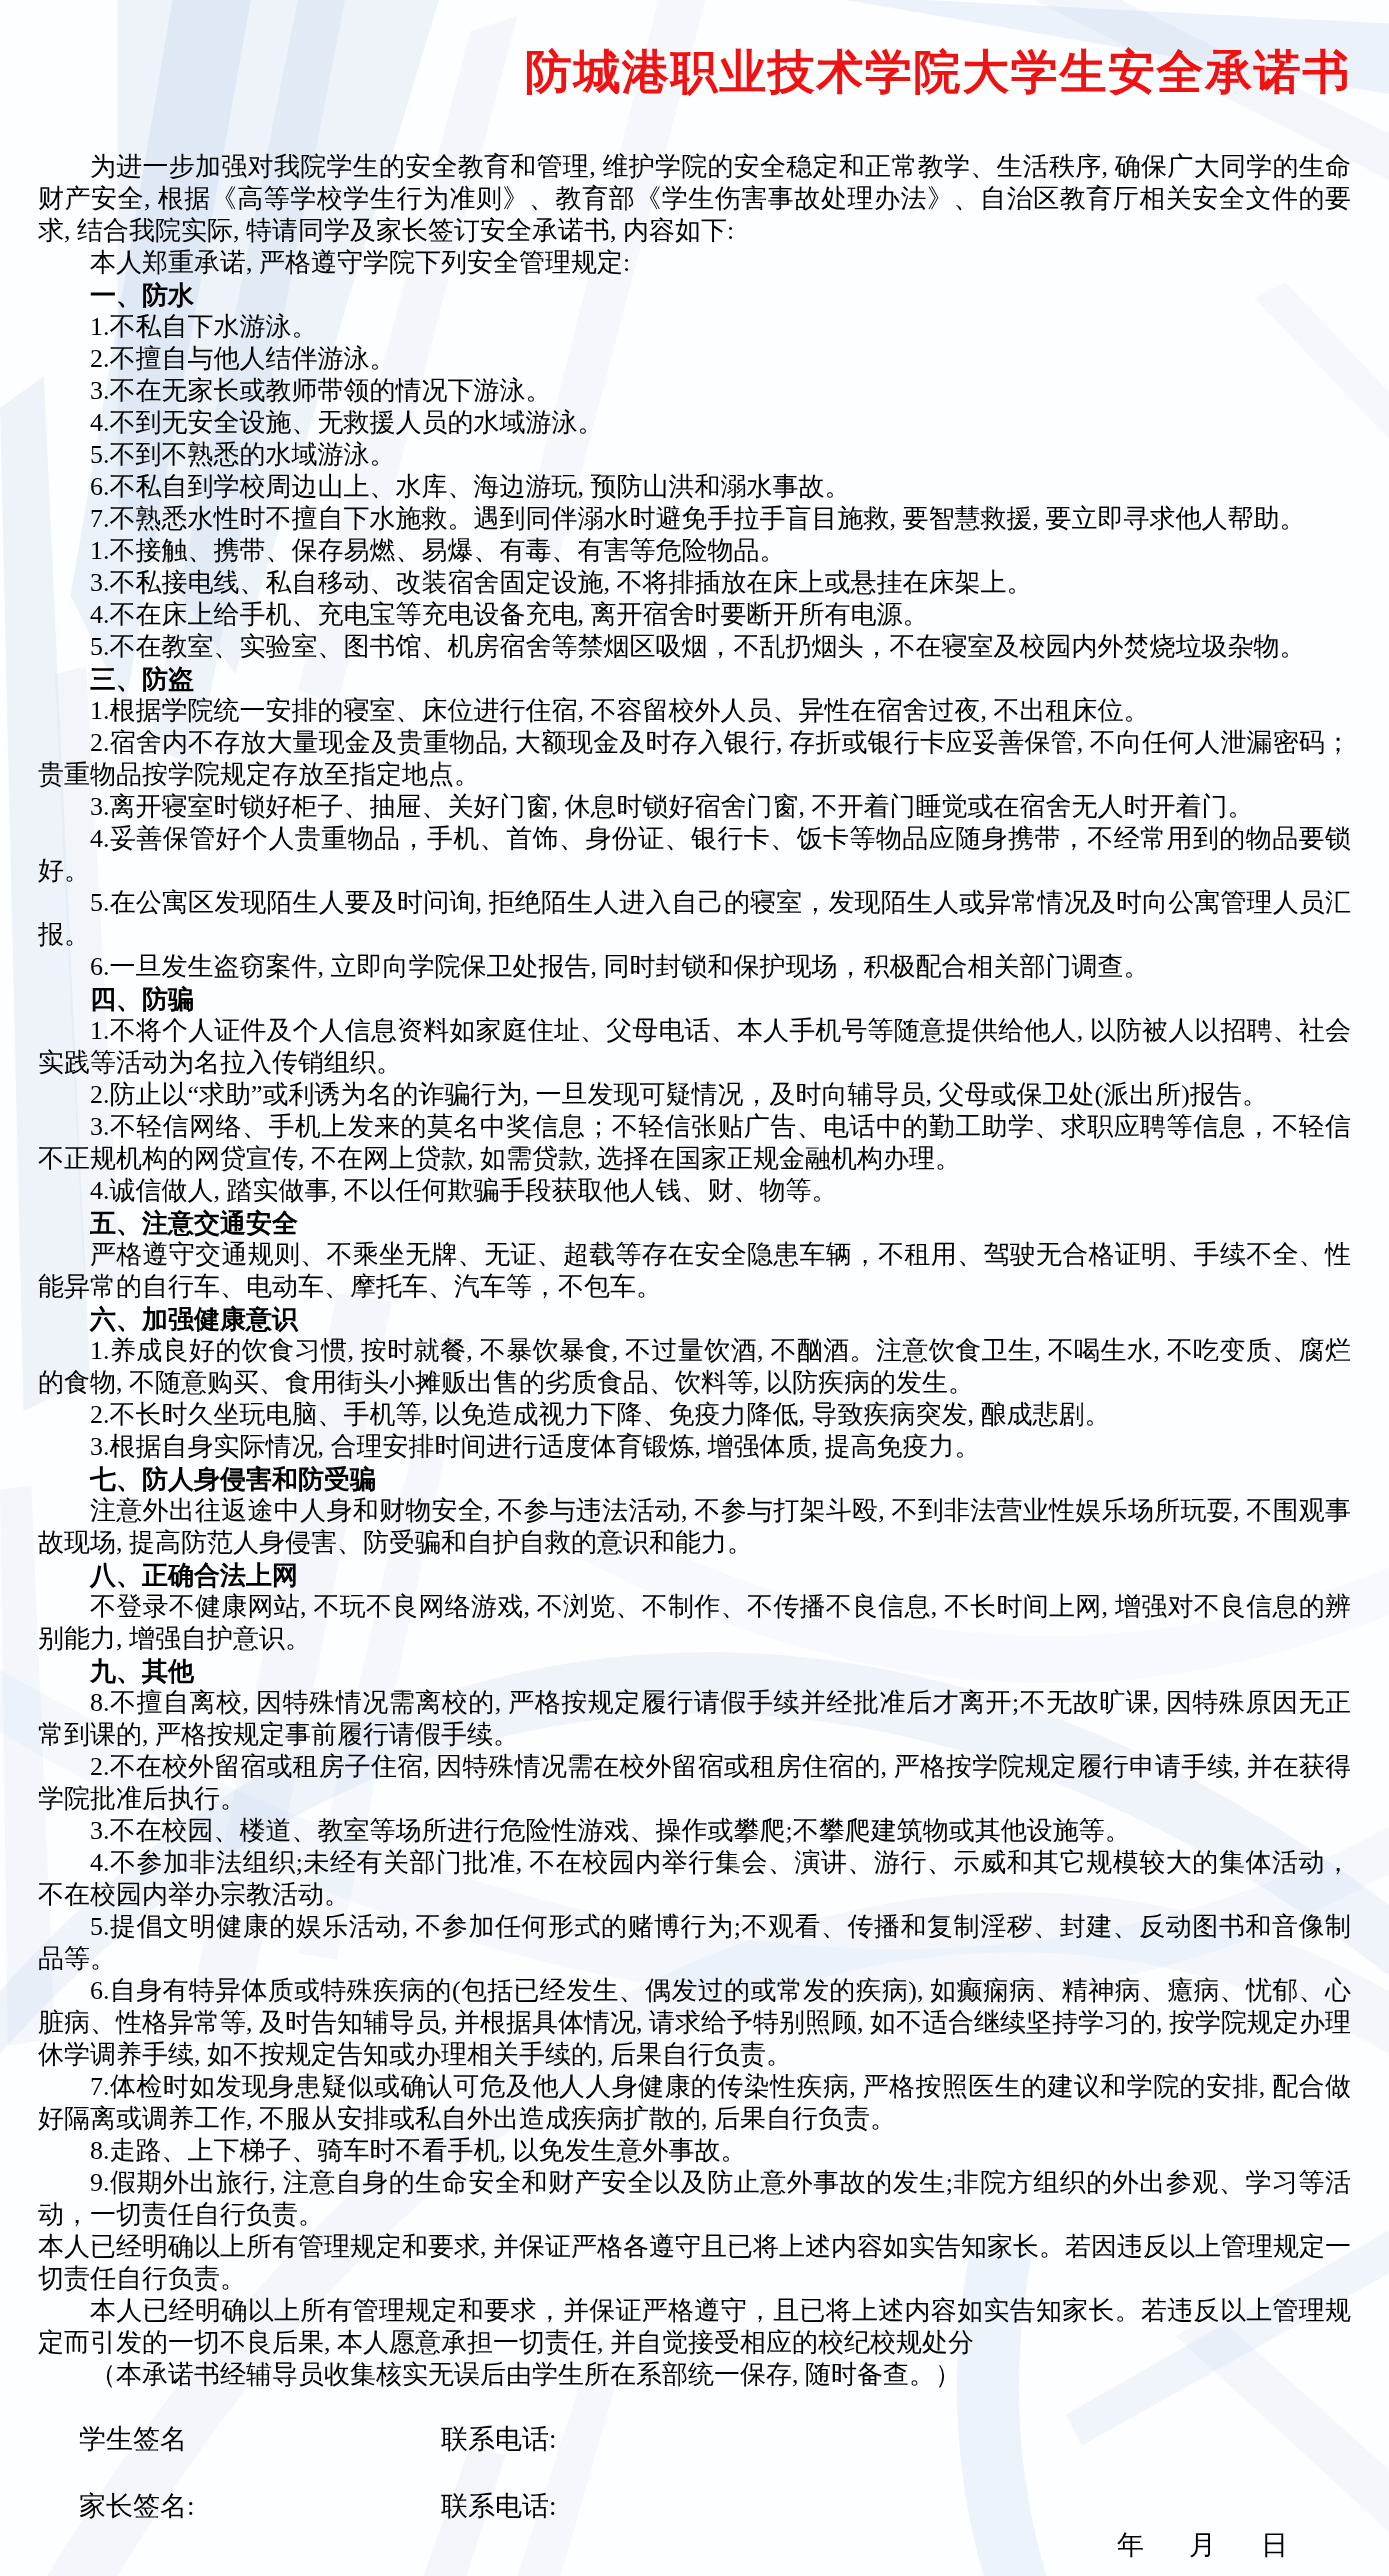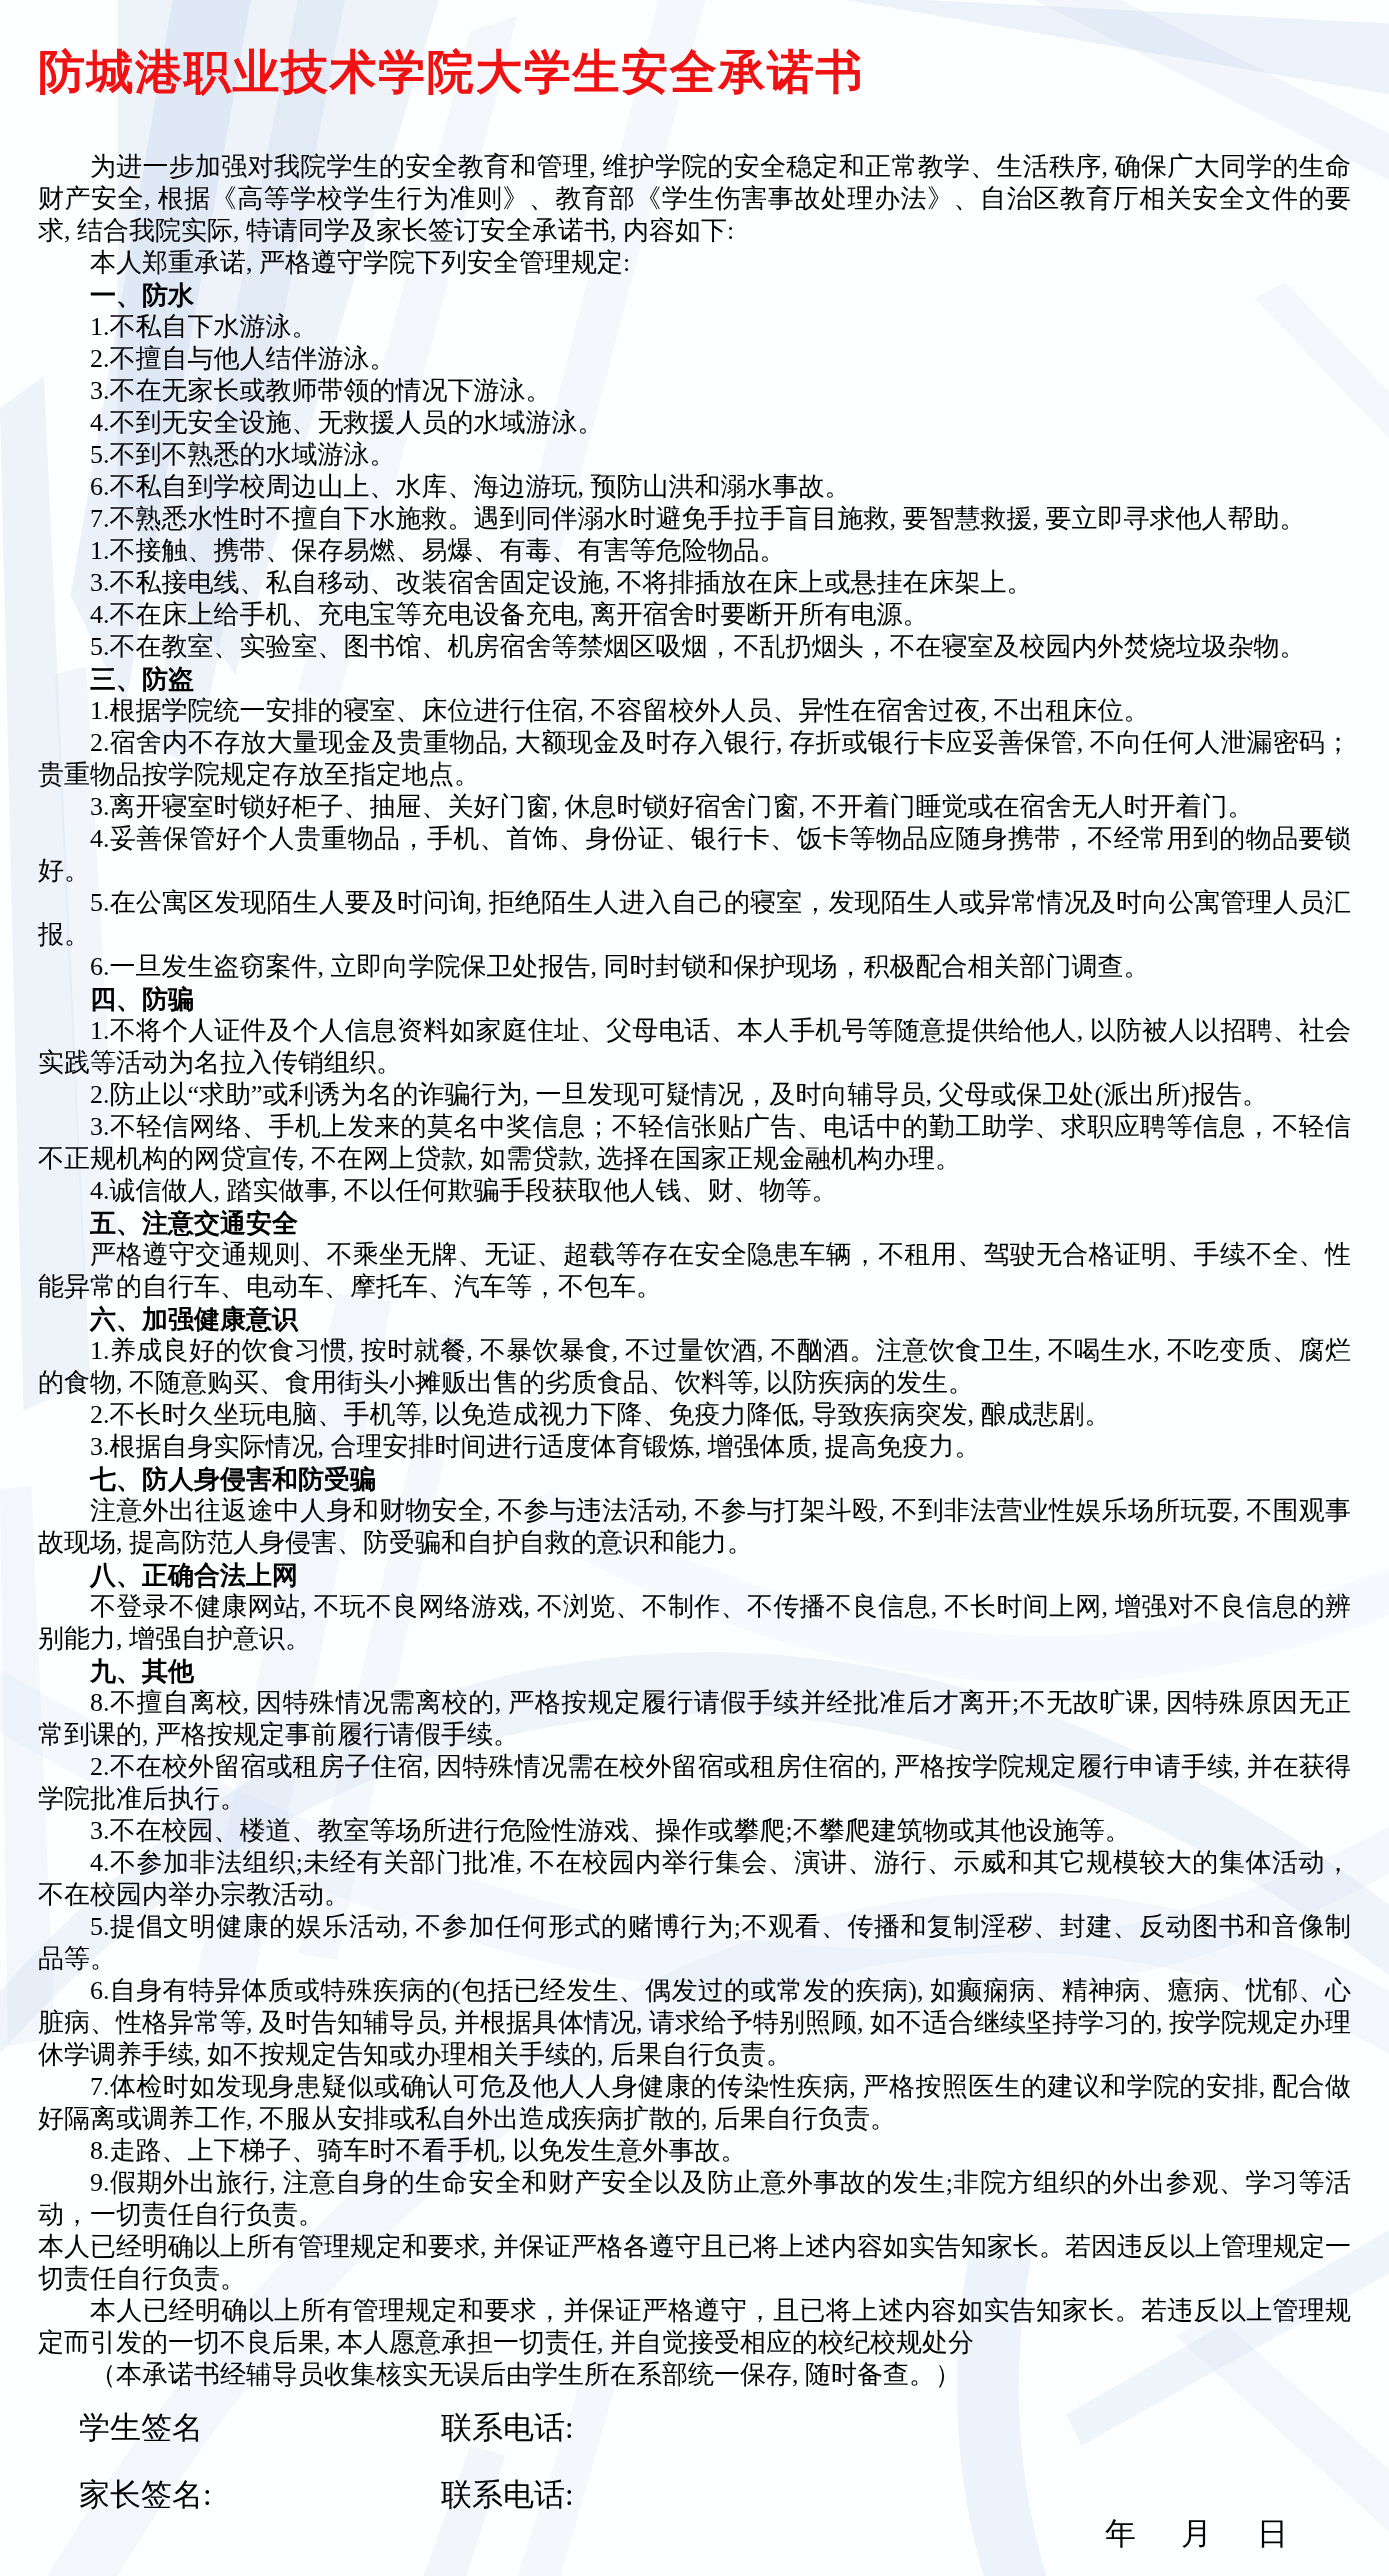--- a/index.html
+++ b/index.html
@@ -8,21 +8,21 @@
     width:1389px;height:2576px;
     overflow:hidden;
     background:#fdfeff;
     color:#000;
     font-family:"Liberation Serif","DejaVu Serif",serif;
   }
   .bg{position:absolute;left:0;top:0;width:100%;height:100%;pointer-events:none;}
   .content{position:relative;padding:0 38px;z-index:1;}
   h1.doc-title{
     margin:41px 0 0 0;
-    text-align:left;
+    text-align:right;
     font-size:47px;
     line-height:61px;
     font-weight:bold;
     letter-spacing:1.6px;
     font-family:"Liberation Sans","DejaVu Sans",sans-serif;
   }
   .content p{
     margin:0;
     font-size:26px;
     line-height:32px;
@@ -30,22 +30,22 @@
     text-align:justify;
   }
   p.intro{margin-top:49px;}
   p.flush{text-indent:0;}
   .sec-heading{
     font-weight:bold;
     font-family:"Liberation Sans","DejaVu Sans",sans-serif;
   }
   .sig-block{
     position:absolute;
-    left:38px;right:38px;bottom:26px;
-    font-size:31px;line-height:33px;
+    left:38px;right:38px;bottom:14px;
+    font-size:27px;line-height:33px;
     z-index:1;
   }
   .sig-row{display:flex;align-items:baseline;padding-left:41px;}
   .sig-row.second{margin-top:34px;}
   .sig-label{display:inline-block;width:362px;}
   .date-row{
     display:flex;justify-content:flex-end;
     gap:45px;padding-right:63px;margin-top:6.3px;
   }
 </style>

